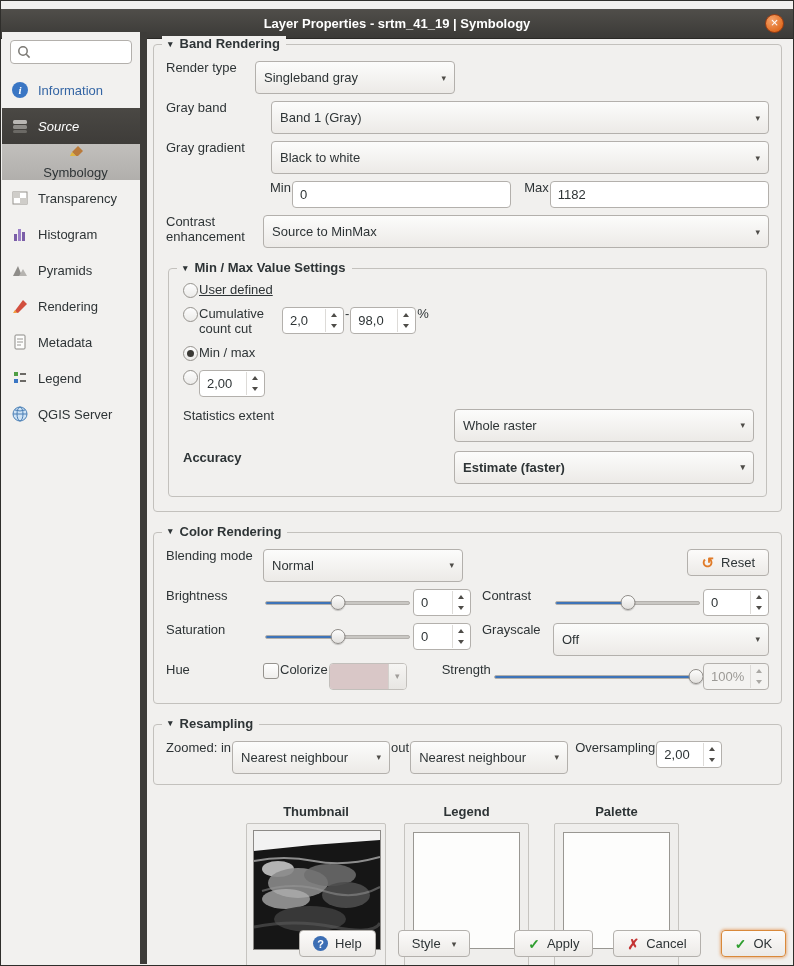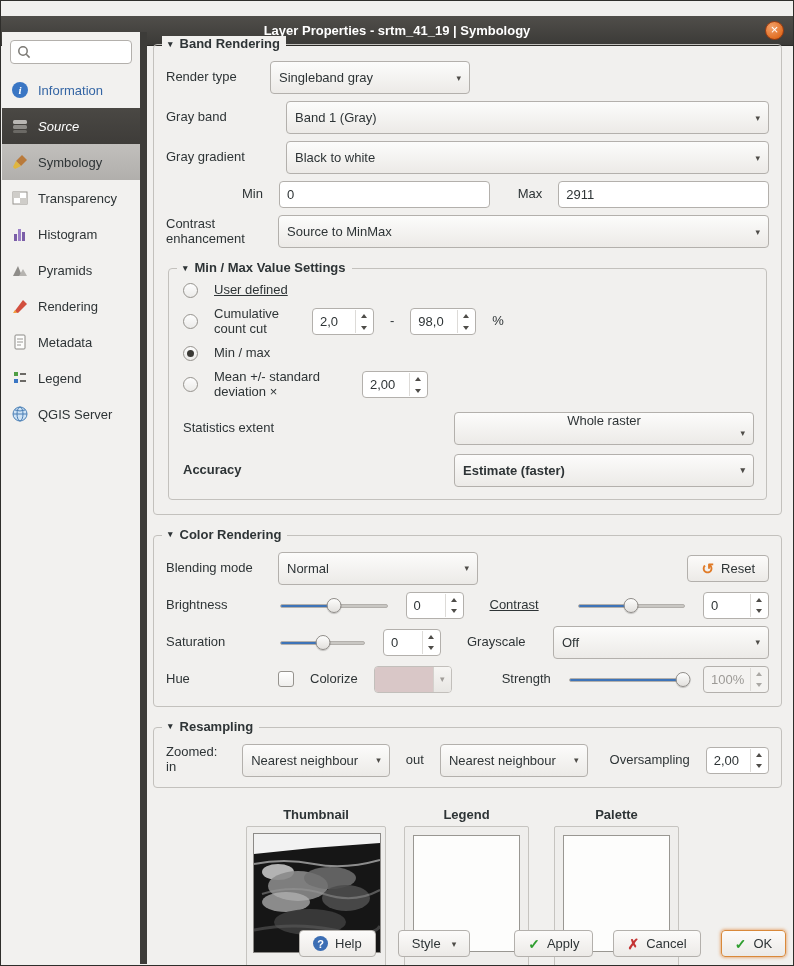--- a/index.html
+++ b/index.html
@@ -9,21 +9,21 @@
     font-size: 13px;
     color: #2e3436;
     background: #f1f0ee;
   }
   .window {
     position: relative; width: 794px; height: 966px;
     background: #f1f0ee; border: 1px solid #2f2e2b; overflow: hidden;
   }
   
   .titlebar {
-    position: absolute; top:15px; left:0; right:0; height:30px;
+    position: absolute; top:8px; left:0; right:0; height:30px;
     background: linear-gradient(#504e4a, #3b3a37);
     border-bottom: 1px solid #2a2926;
     display:flex; align-items:center; justify-content:center;
   }
   .titlebar .title { color:#fff; font-weight:bold; font-size:13px; }
   .close-btn {
     position:absolute; right:9px; top:5px; width:19px; height:19px;
     border-radius:50%;
     background: radial-gradient(circle at 35% 30%, #f4a26b, #e06b1f 75%);
     border:1px solid #9c3d12;
@@ -45,35 +45,35 @@
     display:flex; align-items:center; padding:0 5px;
   }
   .side-item {
     height:36px; display:flex; align-items:center; gap:9px;
     padding-left:9px; cursor:pointer;
   }
   .side-item span.side-label { font-size:13px; }
   .side-item.blue span.side-label { color:#3465a4; }
   .side-item.dark { background:linear-gradient(#4a4844,#3e3c39);font-style:italic; }
   .side-item.dark span.side-label { color:#fff; }
-  .side-item.selected { background:linear-gradient(#c1bfbc,#b1afac); }
+  .side-item.selected { background:linear-gradient(#c1bfbc,#b1afac);flex-direction:column; }
   
   .main { position:absolute; left:146px; top:31px; right:1px; bottom:1px; }
   .group {
     position:relative; margin:0 10px 0 6px;
     border:1px solid #c3c1bd; border-radius:4px;
     padding:16px 12px 10px 12px;
   }
   .group-title {
     position:absolute; top:-9px; left:8px; background:#f1f0ee;
     padding:0 6px; display:flex; align-items:center; gap:7px;
     font-weight:bold; font-size:13px; color:#2e3436; cursor:pointer;
   }
   .gtri { font-size:9px; color:#2e3436; }
-  .frow { display:flex; align-items:center; gap:16px; margin-bottom:7px; }
+  .frow { display:flex; align-items:flex-start; gap:1px; margin-bottom:7px; }
   .lbl { font-size:13px; color:#2e3436; line-height:1.15; }
   .w88 { width:88px; flex:none; }
   .w96 { width:96px; flex:none; }
   .w104 { width:104px; flex:none; }
   .w70 { width:70px; flex:none; }
   .combo {
     display:flex; align-items:center; height:33px;
     background:linear-gradient(#fcfcfb,#eceae7);
     border:1px solid #b3b0ac; border-radius:4px;
     padding:0 8px; cursor:pointer; white-space:nowrap;
@@ -299,28 +299,28 @@
       </div>
 
       <div class="frow">
         <span class="lbl w104">Gray gradient</span>
         <div class="combo flex1">
           <span>Black to white</span>
           <span class="arrow">▾</span>
         </div>
       </div>
 
-      <div class="frow" style="margin-left:76px;">
+      <div class="frow" style="margin-left:104px;">
         <span class="lbl">Min</span>
         <div class="input flex1">
           <span>0</span>
         </div>
         <span class="lbl" style="margin-left:12px;">Max</span>
         <div class="input flex1">
-          <span>2911</span>
+          <span>1182</span>
         </div>
       </div>
 
       <div class="frow">
         <span class="lbl w96">Contrast enhancement</span>
         <div class="combo flex1">
           <span>Source to MinMax</span>
           <span class="arrow">▾</span>
         </div>
       </div>
@@ -357,33 +357,32 @@
           <span class="lbl">%</span>
         </div>
 
         <div class="frow" style="margin-bottom:9px;">
           <div class="radio checked"></div>
           <span class="lbl">Min / max</span>
         </div>
 
         <div class="frow" style="margin-bottom:12px;">
           <div class="radio"></div>
-          <span class="lbl" style="width:132px;">Mean +/- standard deviation ×</span>
           <div class="input spin" style="width:66px;">
             <span>2,00</span>
             <span class="spin-btns">
                 <span class="su"></span>
                 <span class="sd"></span>
               </span>
           </div>
         </div>
 
         <div class="frow" style="margin-bottom:9px;">
           <span class="lbl flex1">Statistics extent</span>
-          <div class="combo" style="width:300px;flex-direction:column;">
+          <div class="combo" style="width:300px;">
             <span>Whole raster</span>
             <span class="arrow">▾</span>
           </div>
         </div>
 
         <div class="frow" style="margin-bottom:4px;font-weight:bold;">
           <span class="lbl flex1">Accuracy</span>
           <div class="combo" style="width:300px;">
             <span>Estimate (faster)</span>
             <span class="arrow">▾</span>
@@ -419,21 +418,21 @@
             </div>
           <div class="handle" style="left:50%;"></div>
         </div>
         <div class="input spin" style="width:58px;">
           <span>0</span>
           <span class="spin-btns">
               <span class="su"></span>
               <span class="sd"></span>
             </span>
         </div>
-        <span class="lbl w70" style="margin-left:10px;text-decoration:underline;">Contrast</span>
+        <span class="lbl w70" style="margin-left:10px;">Contrast</span>
         <div class="slider-wrap">
           <div class="track">
               <div class="fill" style="width:50%;"></div>
             </div>
           <div class="handle" style="left:50%;"></div>
         </div>
         <div class="input spin" style="width:66px;">
           <span>0</span>
           <span class="spin-btns">
               <span class="su"></span>

